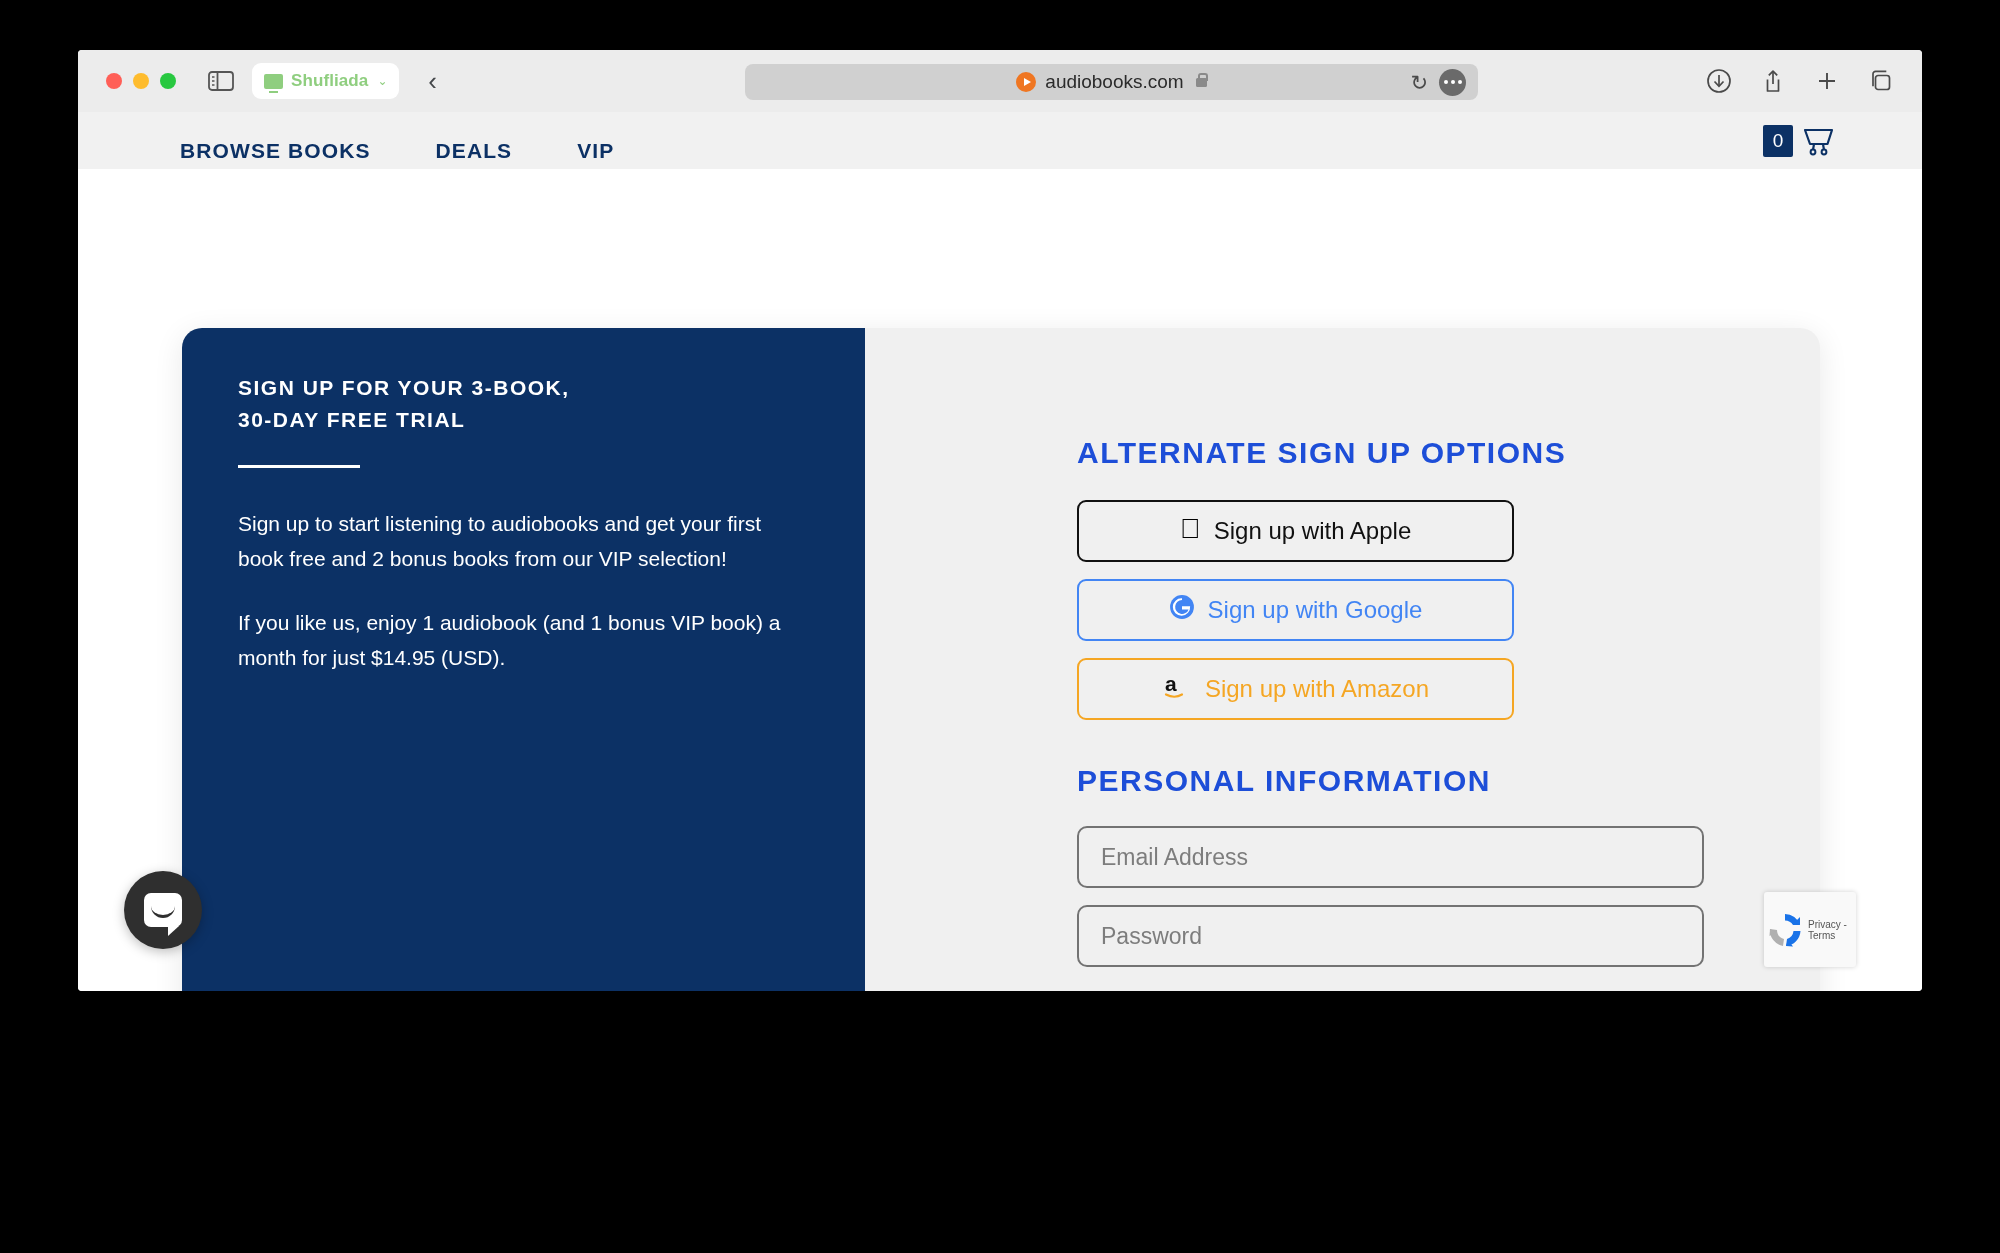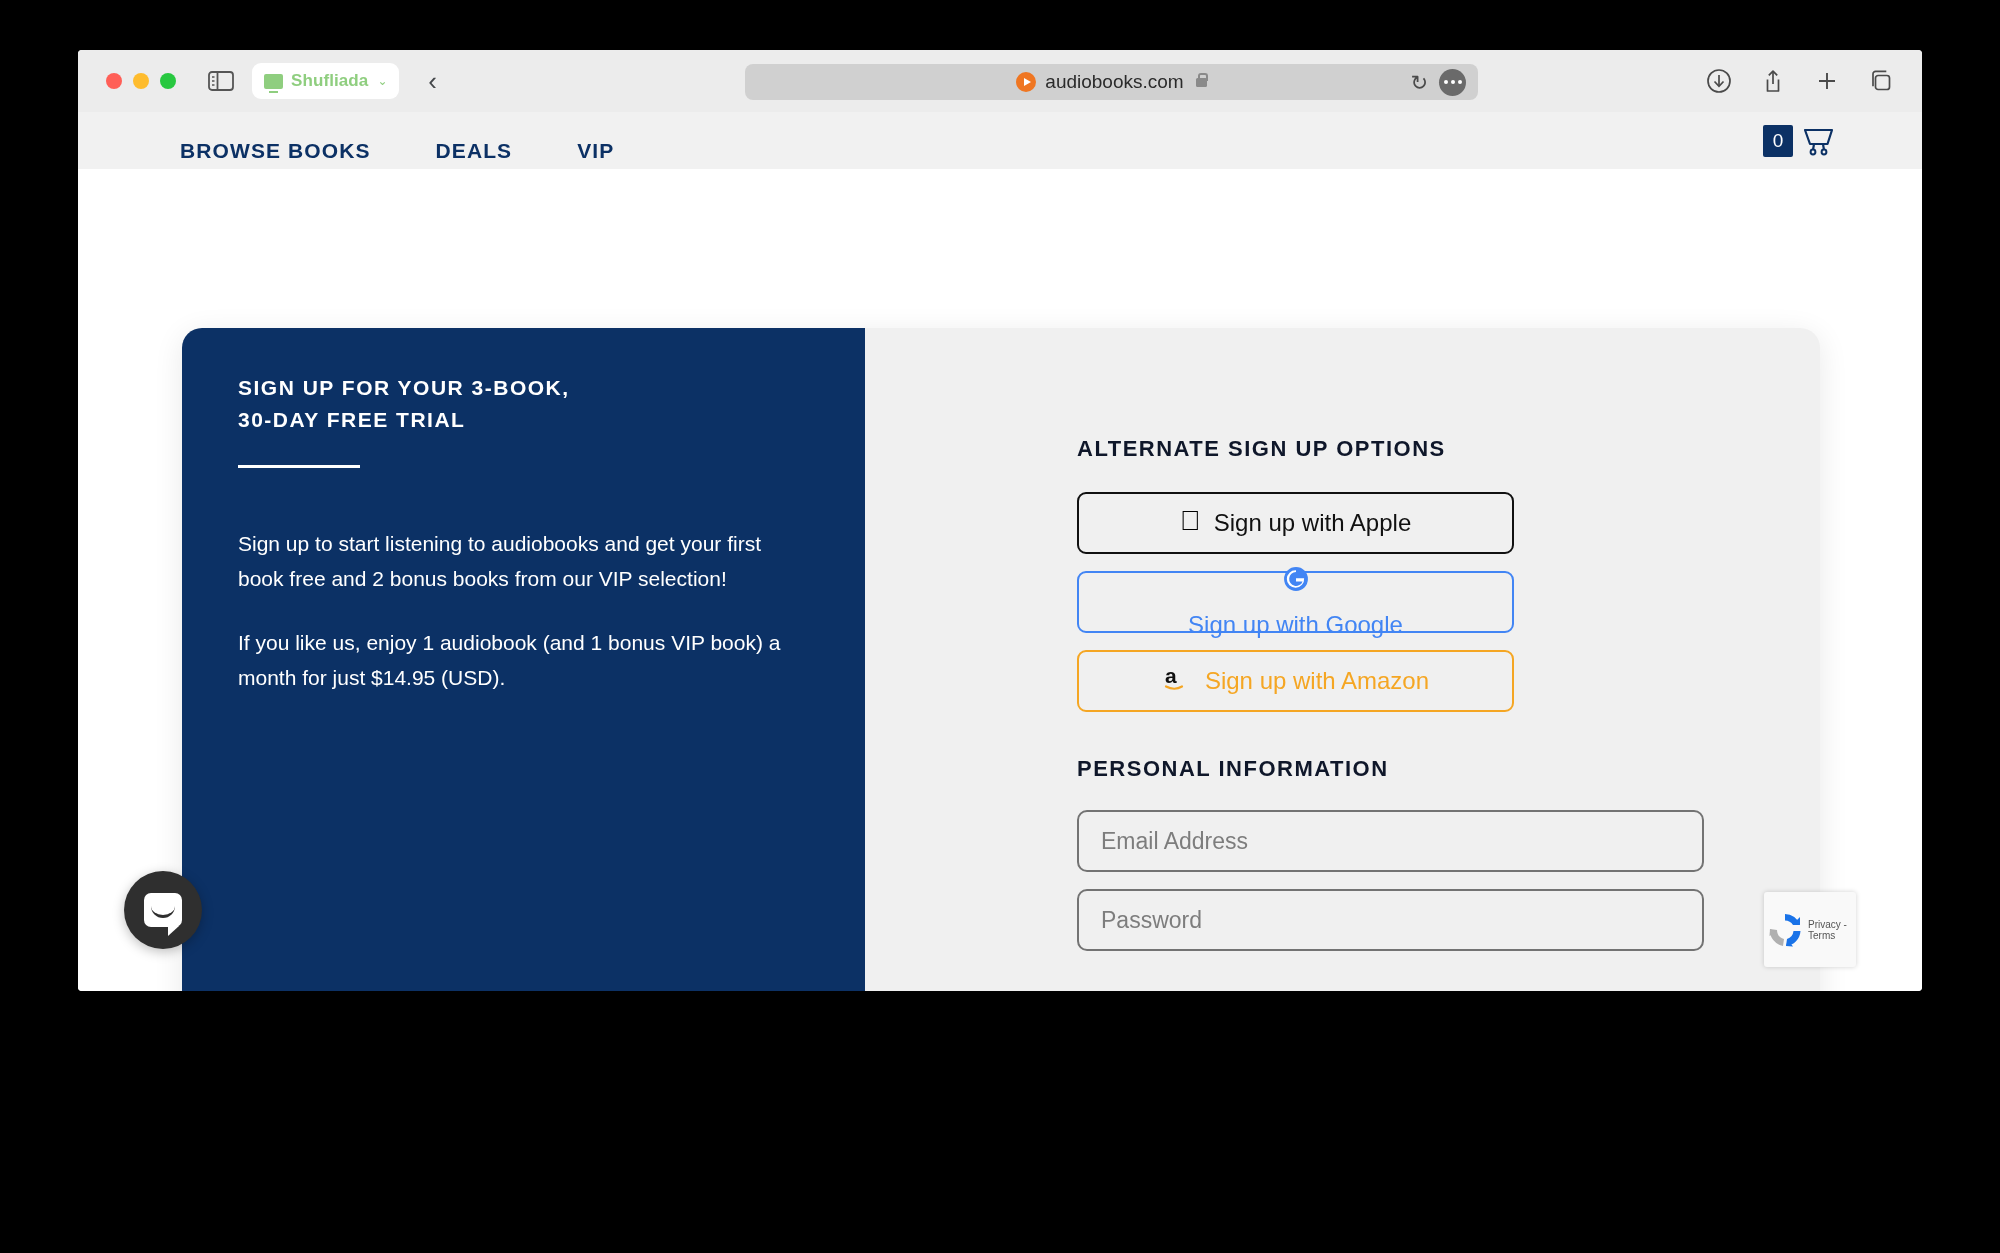--- a/index.html
+++ b/index.html
@@ -208,46 +208,46 @@
     font-size: 21px;
     font-weight: bold;
     letter-spacing: 1.5px;
     line-height: 1.5;
   }
   .promo-divider {
     margin-top: 30px;
     width: 122px; height: 3px;
     background: #ffffff;
   }
-  .promo-body { margin-top: 58px; font-size: 21px; line-height: 1.68; }
+  .promo-body { margin-top: 38px; font-size: 21px; line-height: 1.68; }
   .promo-body p + p { margin-top: 28px; }
 
   
   .form-panel {
     flex: 1;
     padding: 108px 0 0 212px;
   }
   .section-heading {
-    color: #0f172a;
-    font-size: 22px;
+    color: #1d4ed8;
+    font-size: 30px;
     font-weight: bold;
     letter-spacing: 1.5px;
   }
   .oauth-list { margin-top: 30px; display: flex; flex-direction: column; gap: 17px; }
   .oauth-btn {
     width: 437px; height: 62px;
     background: #f0f0f0;
     border-radius: 9px;
     display: flex; align-items: center; justify-content: center;
     gap: 13px;
     font-size: 24px;
     cursor: pointer;
   }
   .oauth-btn.apple  { border: 2px solid #111; color: #111; }
-  .oauth-btn.google { border: 2px solid #4285f4; color: #4285f4; flex-direction: column; }
+  .oauth-btn.google { border: 2px solid #4285f4; color: #4285f4; }
   .oauth-btn.amazon { border: 2px solid #f5a623; color: #f5a623; }
 
   .apple-glyph { font-size: 28px; line-height: 1; color: #000; margin-top: -4px; }
 
   .personal-heading { margin-top: 44px; }
 
   .form-fields { margin-top: 28px; display: flex; flex-direction: column; gap: 17px; }
   .field-row { display: flex; gap: 17px; }
   .text-field {
     height: 62px;

